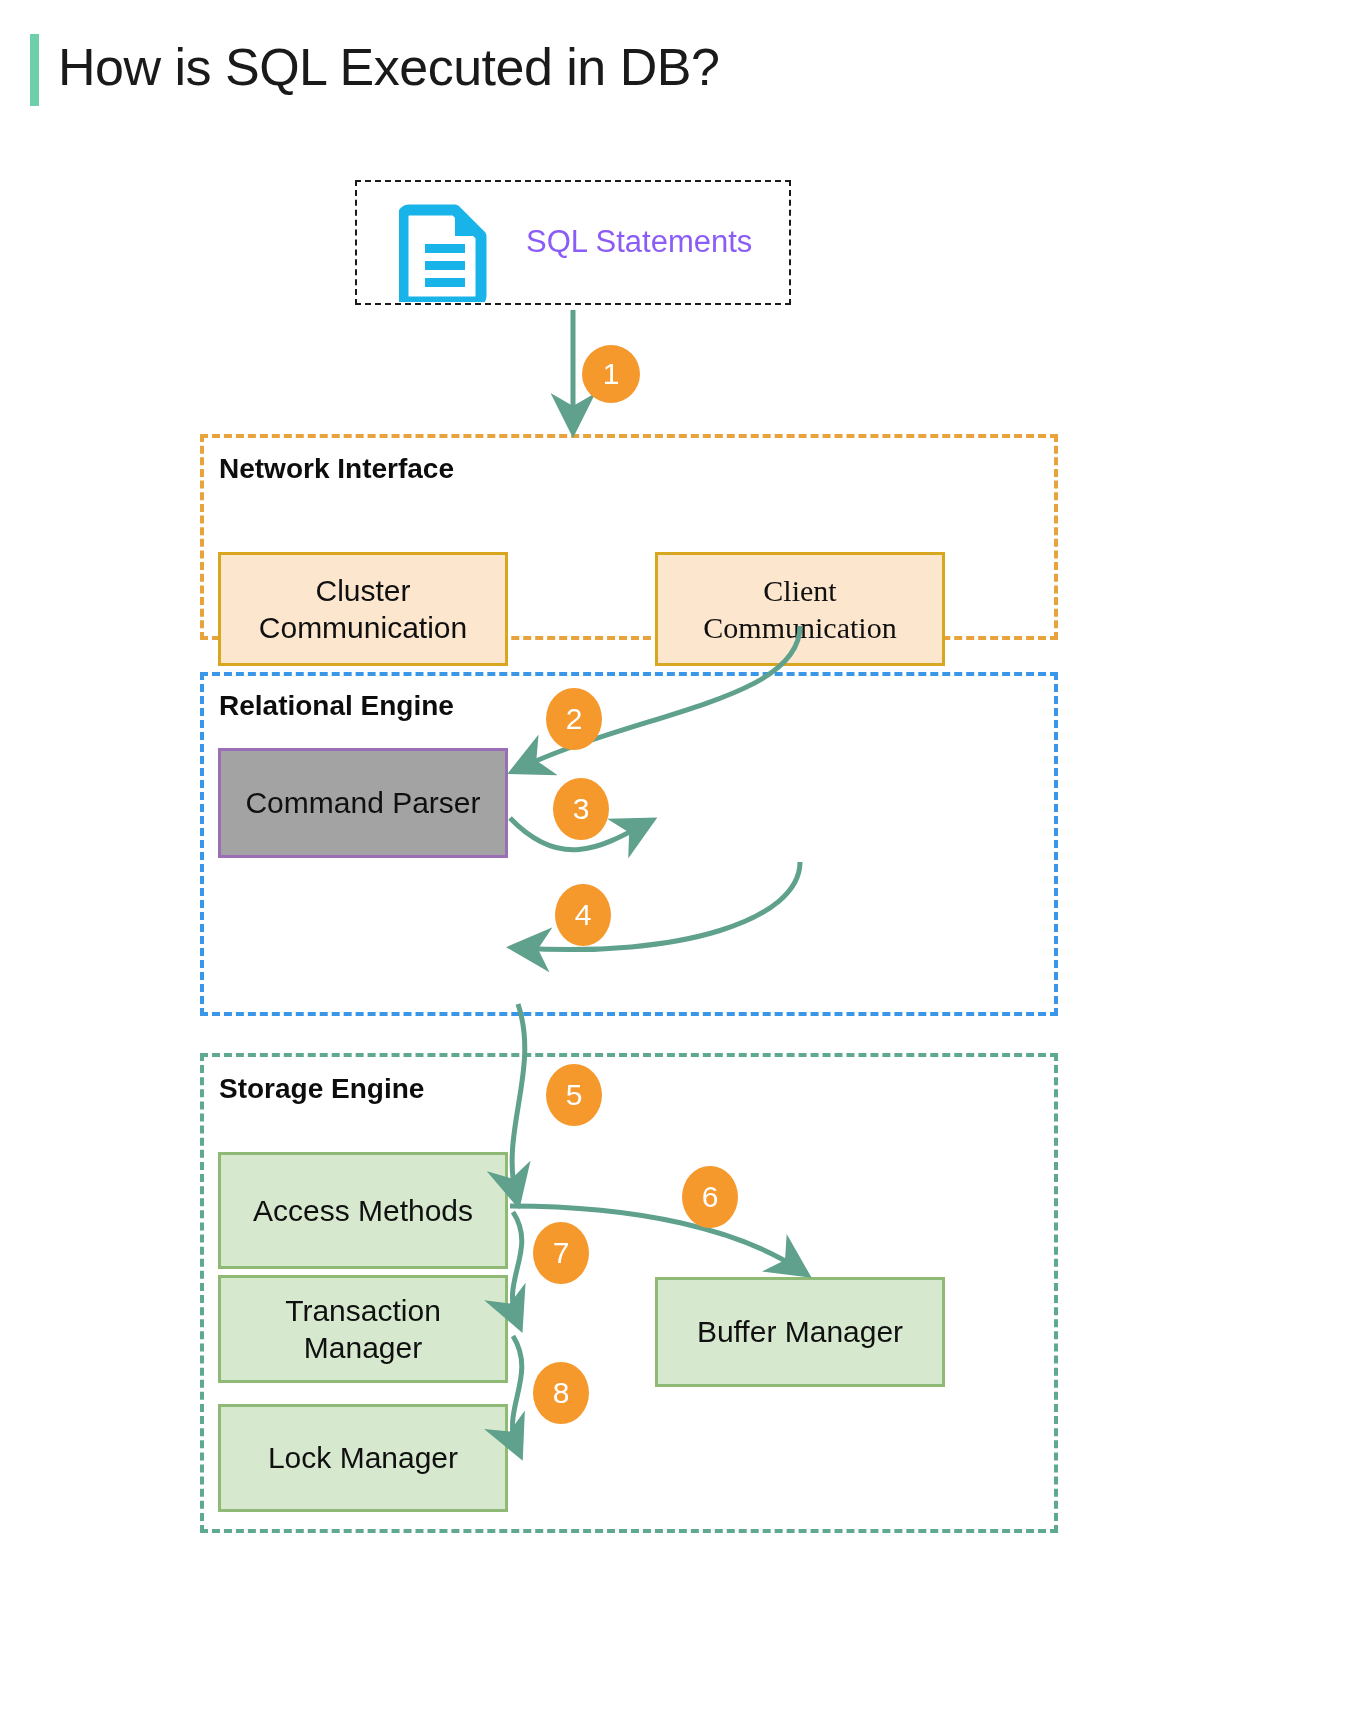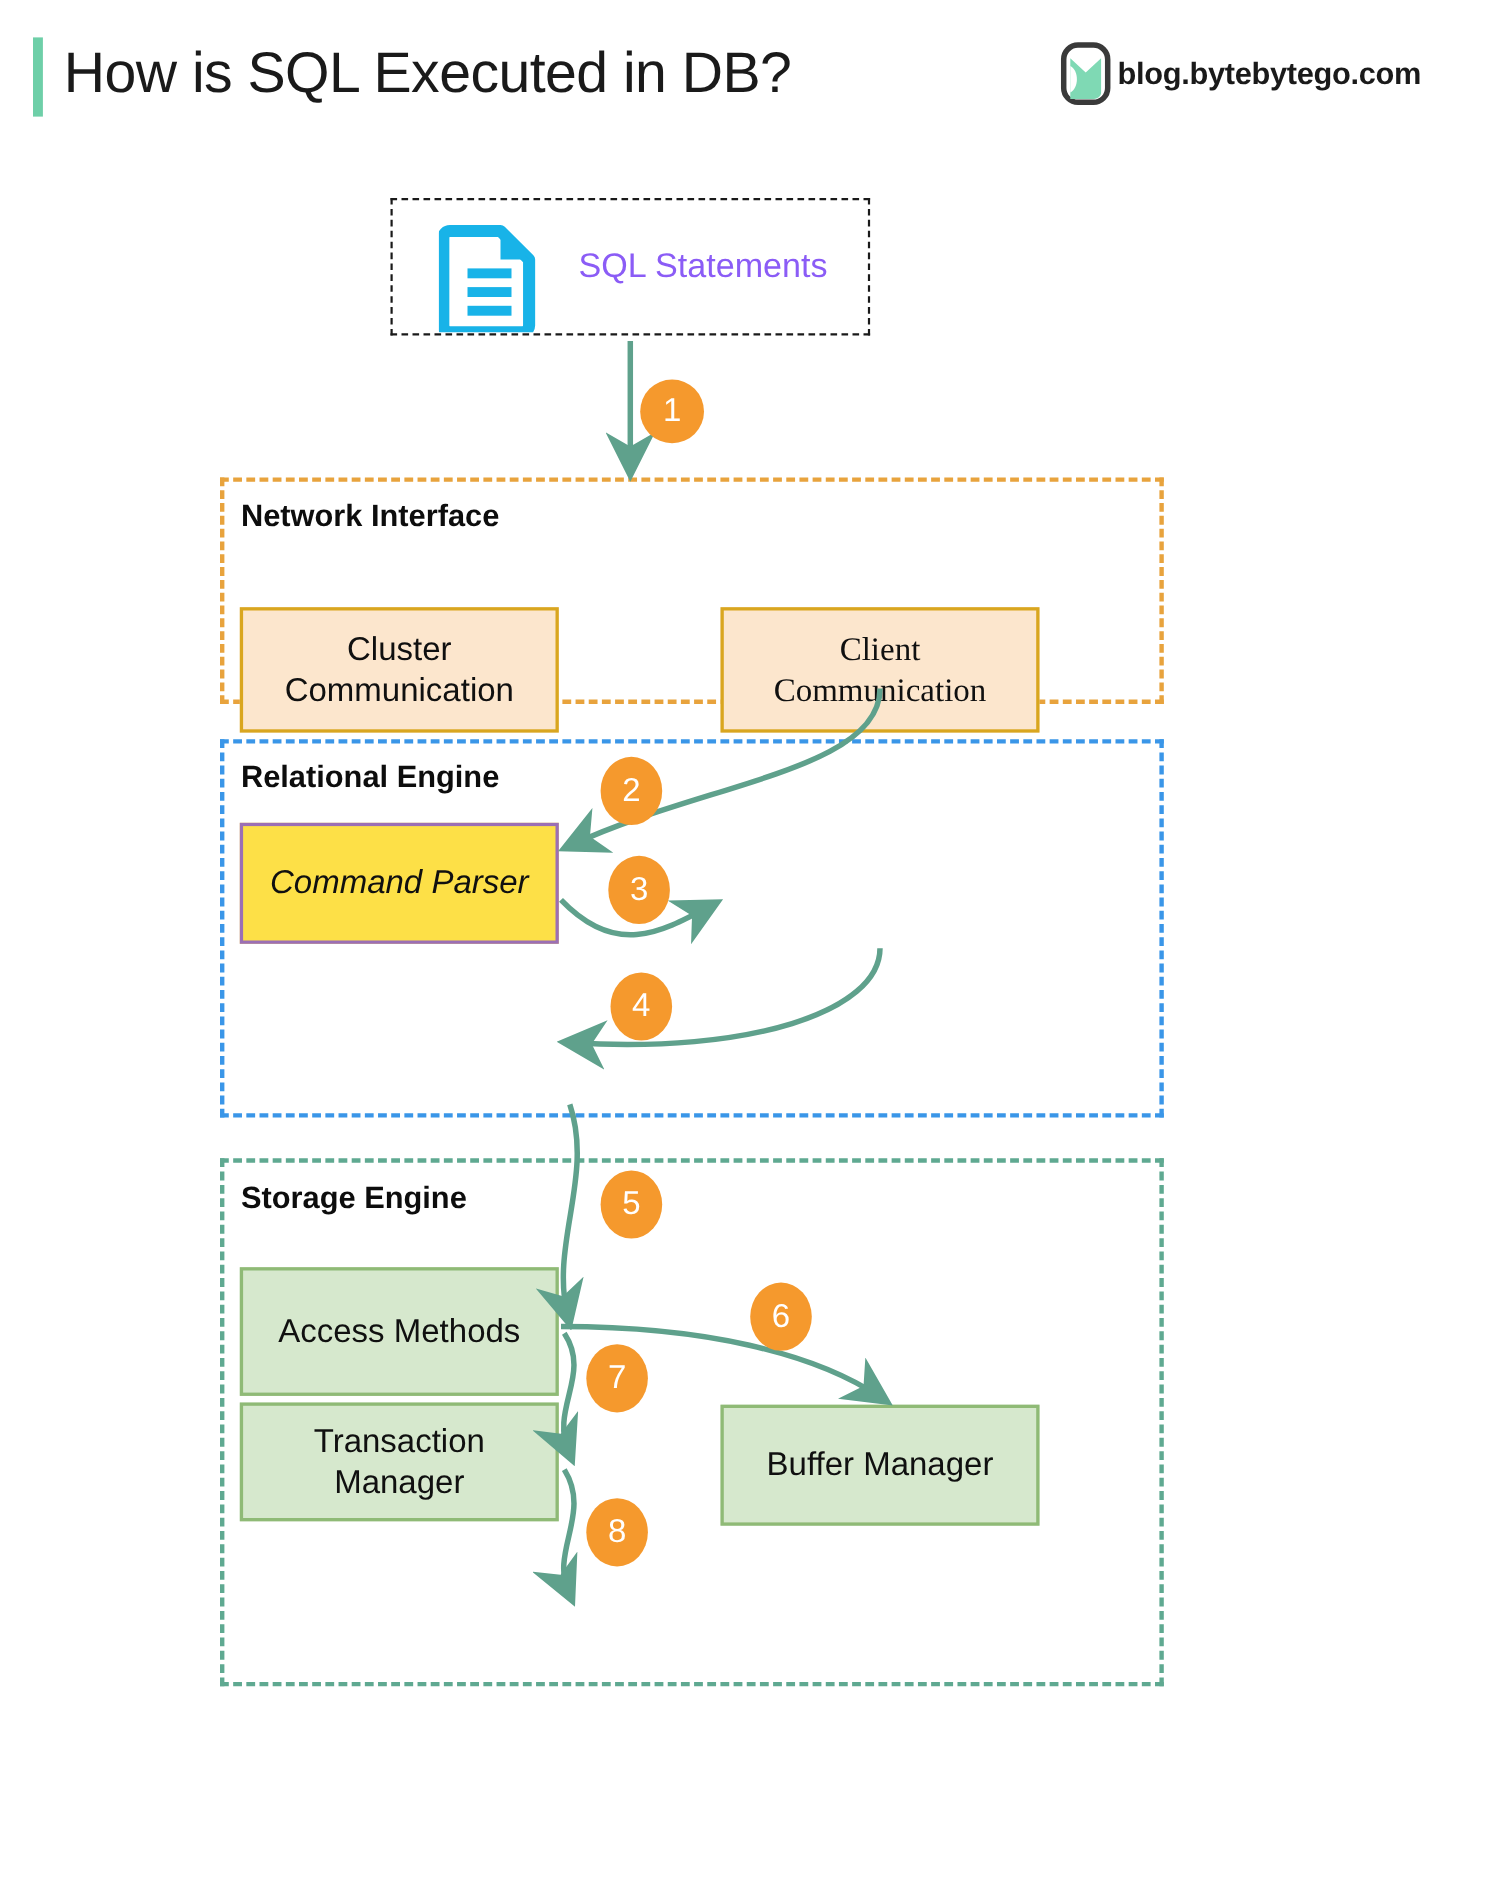--- a/index.html
+++ b/index.html
@@ -109,21 +109,21 @@
     color: #8b5cf6;
     white-space: nowrap;
   }
 
   
   #grp-network  { border: 4px dashed #e8a33d; }
   #grp-relational { border: 4px dashed #3a96e8; }
   #grp-storage  { border: 4px dashed #5fa991; }
 
   .node-orange { background: #fce6cd; border: 3px solid #d9a61f; margin-top: 44px; }
-  .node-purple { background: #fde047; border: 3px solid #9b6fb5; font-style: italic; }
+  .node-purple { background: #a3a3a3; border: 3px solid #9b6fb5; }
   .node-blue   { background: #d7e5f7; border: 3px solid #7290b5; }
   .node-green  { background: #d6e8cd; border: 3px solid #8fba76; }
 
   
   .step-badge {
     position: absolute;
     width: 56px; height: 62px;
     border-radius: 50%;
     background: #f5992d;
     color: #ffffff;
@@ -135,28 +135,20 @@
     font-family: "Liberation Sans", sans-serif;
   }
   .step-badge.round { width: 58px; height: 58px; }
 </style>
 </head>
 <body>
 
 <div id="header">
   <div id="title-accent-bar"></div>
   <div id="page-title">How is SQL Executed in DB?</div>
-  <div id="brand">
-    <svg id="brand-logo" viewBox="0 0 46 58">
-      <rect x="3" y="3" width="40" height="52" rx="13" ry="13" fill="#ffffff" stroke="#3a3a3a" stroke-width="5"></rect>
-      <path d="M9 15 L23 28 L37 15 L37 46 C37 50 33 52 29 52 L9 52 Z" fill="#7fd9b4"></path>
-      <path d="M9 22 C17 26 17 42 9 46 Z" fill="#ffffff"></path>
-    </svg>
-    <div id="brand-text">blog.bytebytego.com</div>
-  </div>
 </div>
 
 <div id="diagram">
 
   <div class="node" id="sql-frame" style="left:355px; top:180px; width:436px; height:125px;">
     <svg id="sql-icon" viewBox="0 0 92 98">
       <path d="M10 6 h46 l26 26 v60 a6 6 0 0 1 -6 6 h-66 a6 6 0 0 1 -6 -6 v-80 a6 6 0 0 1 6 -6 z" fill="#ffffff" stroke="#18b3e8" stroke-width="11" stroke-linejoin="round"></path>
       <path d="M56 6 l26 26 h-26 z" fill="#18b3e8"></path>
       <rect x="26" y="40" width="40" height="9" fill="#18b3e8"></rect>
       <rect x="26" y="57" width="40" height="9" fill="#18b3e8"></rect>
@@ -184,20 +176,23 @@
 
   <div class="group" id="grp-storage" style="left:200px; top:1053px; width:858px; height:480px;"></div>
   <div class="group-label" style="left:219px; top:1073px;">Storage Engine</div>
 
   <div class="node node-green" style="left:218px; top:1152px; width:290px; height:117px;">
     <span>Access Methods</span>
   </div>
   <div class="node node-green" style="left:218px; top:1275px; width:290px; height:108px;">
     <span><span>Transaction</span><br><span>Manager</span></span>
   </div>
+  <div class="node node-green" style="left:218px; top:1404px; width:290px; height:108px;">
+    <span>Lock Manager</span>
+  </div>
   <div class="node node-green" style="left:655px; top:1277px; width:290px; height:110px;">
     <span>Buffer Manager</span>
   </div>
 
   <svg id="arrow-layer" viewBox="0 0 1358 1722">
     <defs>
       <marker id="ah" markerWidth="9" markerHeight="9" refX="6.2" refY="4.5" orient="auto">
         <path d="M0,0 L9,4.5 L0,9 L2.6,4.5 z" fill="#5fa18c"></path>
       </marker>
     </defs>

